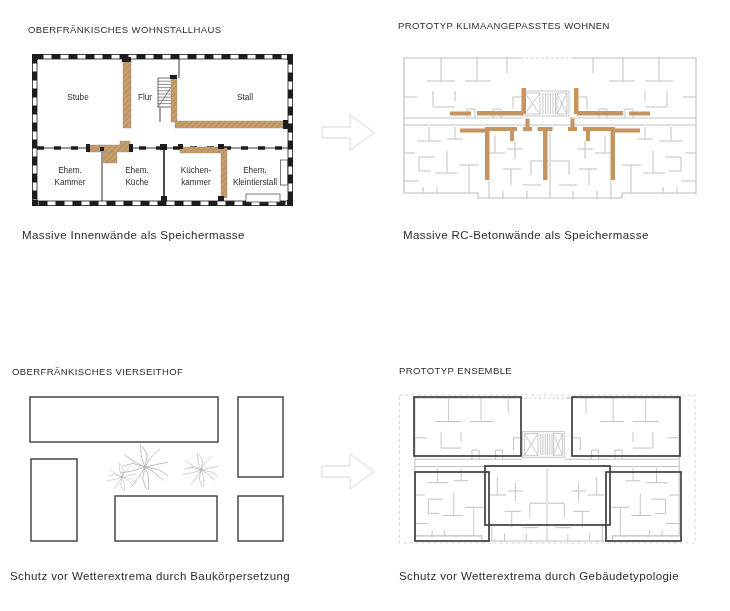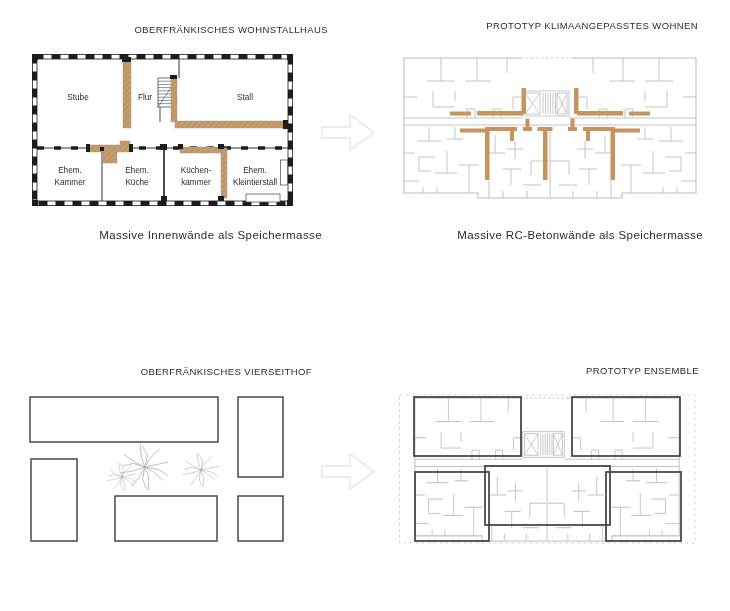--- a/index.html
+++ b/index.html
@@ -1,18 +1,18 @@
 <!DOCTYPE html>
 <html><head>
 <meta charset="utf-8">
 <style>
   html,body{margin:0;padding:0;background:#fff;}
   .page{position:relative;width:730px;height:611px;background:#ffffff;overflow:hidden;
         font-family:"Liberation Sans",sans-serif;color:#2b2b2b;}
-  .label{position:absolute;text-align:right;white-space:nowrap;}
+  .label{position:absolute;text-align:left;white-space:nowrap;}
   .title{font-size:9.5px;letter-spacing:.4px;font-weight:400;}
   .caption{font-size:11.5px;letter-spacing:.4px;font-weight:400;}
   .fig{position:absolute;}
   .t-tl{left:28px;top:24px;width:300px}
   .t-tr{left:398px;top:20px;width:300px}
   .t-bl{left:12px;top:366px;width:300px}
   .t-br{left:399px;top:365px;width:300px}
   .c-tl{left:22px;top:229px;width:300px}
   .c-tr{left:403px;top:229px;width:300px}
   .c-bl{left:10px;top:570px;width:300px}
@@ -30,20 +30,22 @@
 
 <div class="page">
 
   <div class="label title t-tl">OBERFRÄNKISCHES WOHNSTALLHAUS</div>
   <div class="label title t-tr">PROTOTYP KLIMAANGEPASSTES WOHNEN</div>
   <div class="label title t-bl">OBERFRÄNKISCHES VIERSEITHOF</div>
   <div class="label title t-br">PROTOTYP ENSEMBLE</div>
 
   <div class="label caption c-tr">Massive RC-Betonwände als Speichermasse</div>
   <div class="label caption c-tl">Massive Innenwände als Speichermasse</div>
+  <div class="label caption c-bl">Schutz vor Wetterextrema durch Baukörpersetzung</div>
+  <div class="label caption c-br">Schutz vor Wetterextrema durch Gebäudetypologie</div>
 
   <svg class="fig f-tl" viewBox="0 0 261 152">
     <defs>
       <pattern id="hatchTan" patternUnits="userSpaceOnUse" width="4" height="4" patternTransform="rotate(45)">
         <rect width="4" height="4" fill="#c99e6e"></rect>
         <line x1="1" y1="0" x2="1" y2="4" stroke="#b2884f" stroke-width="1"></line>
       </pattern>
     </defs>
 
     <g>

